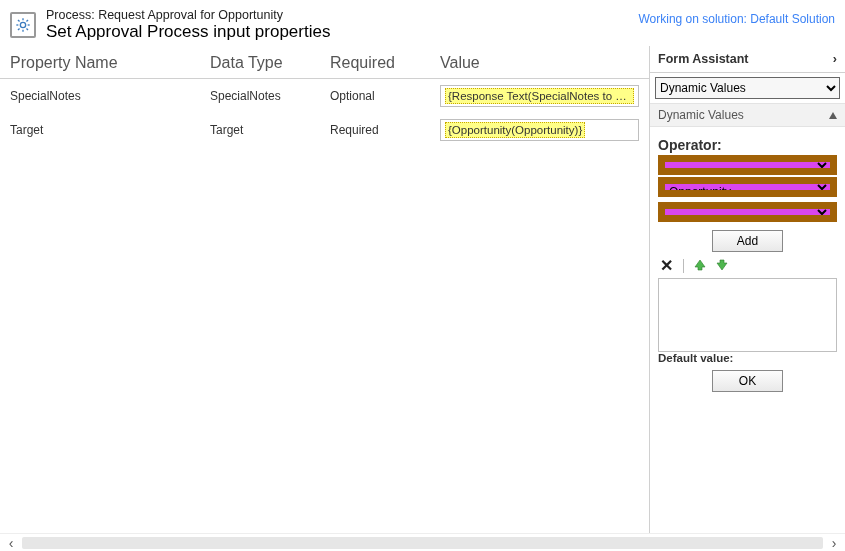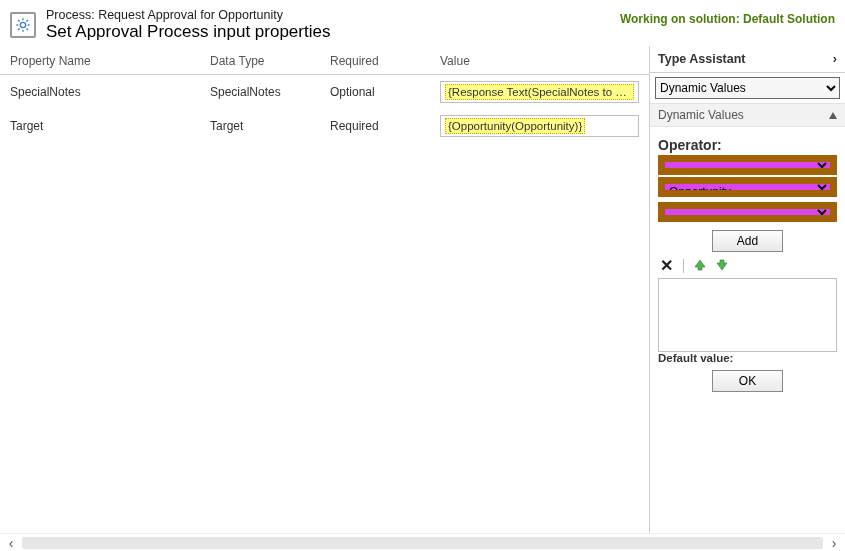--- a/index.html
+++ b/index.html
@@ -23,32 +23,32 @@
     border: 2px solid #999; border-radius: 2px;
     position: relative;
     display: flex; align-items: center; justify-content: center;
     margin-top: 4px;
   }
   .icon-gear {
     width: 16px; height: 16px;
   }
   .proc-line { font-size: 12.5px; color: #222; margin-bottom: 0px; }
   .proc-title { font-size: 17px; font-weight: 400; color: #000; }
-  .working-on { font-size: 12px; font-weight: 700; color: #4d7c0f; padding-top: 4px; }
+  .working-on { font-size: 12px; font-weight: 400; color: #3b82f6; padding-top: 4px; }
 
   .main { flex: 1; display: flex; overflow: hidden; }
 
   
   .table-area { flex: 1; overflow: hidden; }
   table.props { width: 100%; border-collapse: collapse; table-layout: fixed; }
   table.props th {
     text-align: left; font-weight: 400; color: #555;
     padding: 8px 10px 6px 10px;
     border-bottom: 1px solid #d0d0d0;
-    font-size: 12px;
+    font-size: 16px;
   }
   table.props td {
     padding: 6px 10px;
     font-size: 12px;
     vertical-align: middle;
     color: #333;
   }
   .value-cell {
     display: flex; align-items: stretch;
   }
@@ -234,21 +234,21 @@
                 </div>
               </div>
             </td>
           </tr>
         </tbody>
       </table>
     </div>
 
     <div class="assist">
       <div class="assist-header">
-        <span>Type Assistant</span>
+        <span>Form Assistant</span>
         <span class="chev">›</span>
       </div>
       <select class="wide">
         <option>Dynamic Values</option>
       </select>
       <div class="section-head">
         <span>Dynamic Values</span>
         <span class="tri up"></span>
       </div>
       <div class="section-body">

